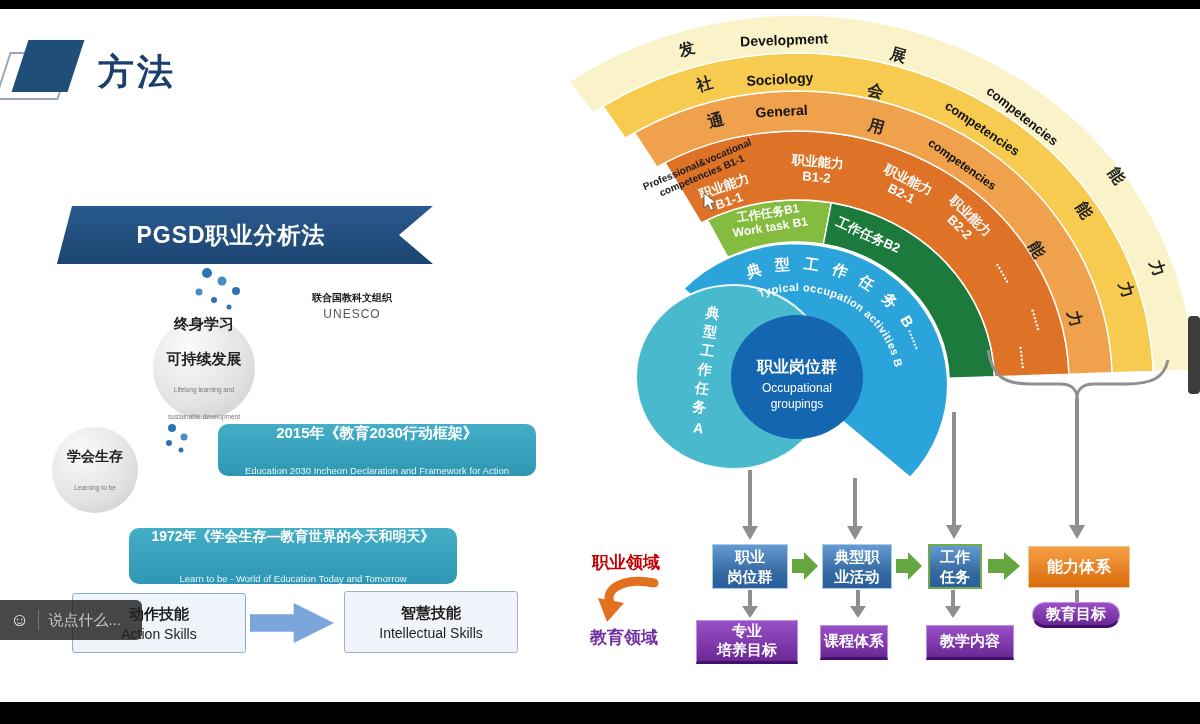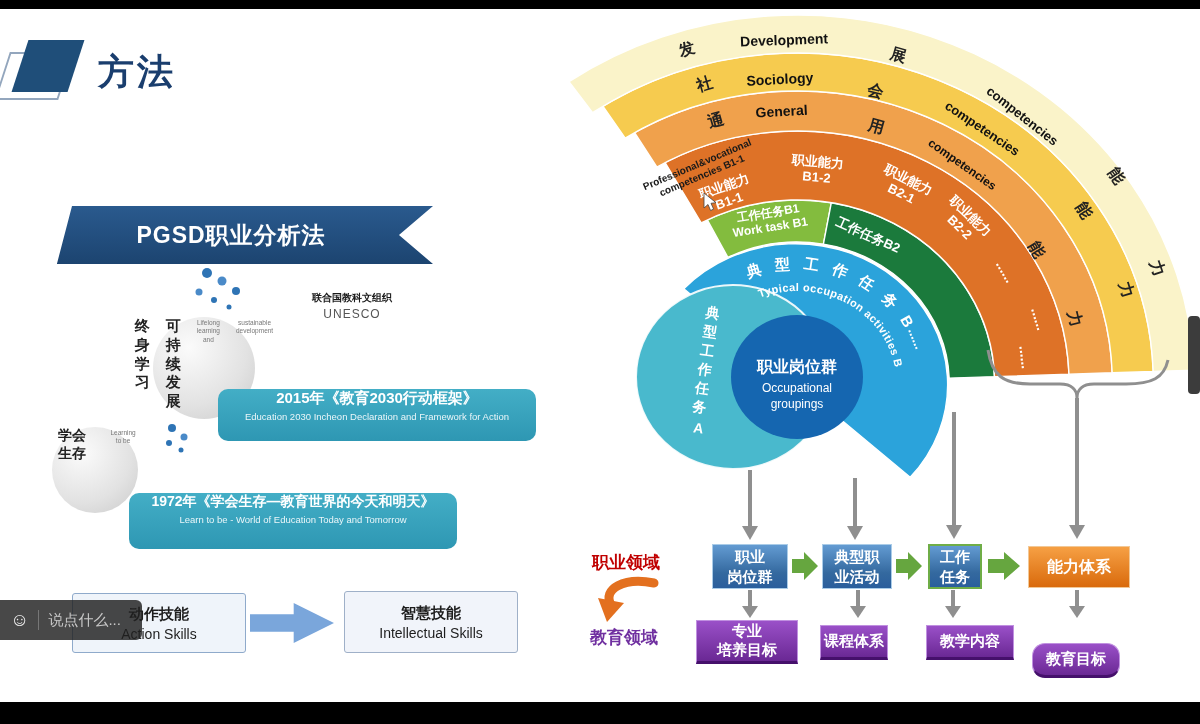--- a/index.html
+++ b/index.html
@@ -16,27 +16,27 @@
   .page-title{left:98px;top:48px;font-size:36px;font-weight:bold;color:#1A3E6E;letter-spacing:3px;}
   .banner{left:55px;top:158px;width:378px;height:58px;background:linear-gradient(180deg,#2A5A8E,#1C4470);
           clip-path:polygon(4.5% 0%,100% 0%,91% 50%,100% 100%,0.5% 100%);
           display:flex;align-items:center;justify-content:center;padding-right:26px;box-sizing:border-box;
           color:#fff;font-size:23px;font-weight:bold;letter-spacing:1px;margin-top:48px;}
   
   .unesco{left:282px;top:291px;width:140px;text-align:center;}
   .unesco .cn{font-size:10px;font-weight:bold;color:#1a1a1a;display:block;}
   .unesco .en{font-size:12px;color:#555;letter-spacing:1px;display:block;margin-top:2px;}
   .gray-circle{border-radius:50%;background:radial-gradient(circle at 35% 30%,#fbfbfb,#e2e2e2 60%,#c9c9c9);
-               display:flex;flex-direction:row;align-items:flex-start;justify-content:center;text-align:center;gap:16px;}
+               display:flex;flex-direction:column;align-items:center;justify-content:center;text-align:center;gap:16px;}
   .c1{left:153px;top:317px;width:102px;height:102px;}
   .c2{left:52px;top:427px;width:86px;height:86px;}
   .gray-circle .big{font-size:15px;font-weight:bold;color:#222;line-height:1.25;}
   .gray-circle .tiny{font-size:6.5px;color:#777;line-height:1.3;margin-top:2px;}
   .teal-box{background:linear-gradient(180deg,#43AEC6,#2E97B3);border-radius:10px;color:#fff;
-            display:flex;flex-direction:column;align-items:center;justify-content:flex-start;text-align:center;}
+            display:flex;flex-direction:column;align-items:center;justify-content:space-between;text-align:center;margin-top:35px;}
   .tb15{left:218px;top:389px;width:318px;height:52px;}
   .tb72{left:129px;top:493px;width:328px;height:56px;}
   .teal-box .l1{font-size:15px;font-weight:bold;}
   .tb72 .l1{font-size:14px;}
   .teal-box .l2{font-size:9.5px;color:#EAF6F9;margin-top:3px;}
   .skill-box{background:#EFF4FA;border:1px solid #8FAACB;border-radius:3px;
              display:flex;flex-direction:column;align-items:center;justify-content:center;color:#1d1d1d;}
   .sb1{left:72px;top:593px;width:172px;height:58px;}
   .sb2{left:344px;top:591px;width:172px;height:60px;background:#F1F4FA;border-color:#9FB0C8;}
   .skill-box .cn{font-size:15px;font-weight:bold;}
@@ -54,21 +54,21 @@
   .fb3{left:928px;top:544px;width:54px;height:45px;border:2px solid #6FAD47;}
   .orange-box{left:1028px;top:546px;width:102px;height:42px;background:linear-gradient(180deg,#F6A044,#D96A0C);
               border:1px solid #F2C896;color:#fff;font-weight:bold;font-size:16px;
               display:flex;align-items:center;justify-content:center;box-sizing:border-box;}
   .purple-box{background:linear-gradient(180deg,#9A50C8,#6A2894);border:1px solid #C090E0;border-bottom:3px solid #45106B;
               color:#fff;font-weight:bold;font-size:15px;line-height:1.25;
               display:flex;flex-direction:column;align-items:center;justify-content:center;text-align:center;box-sizing:border-box;}
   .pb1{left:696px;top:620px;width:102px;height:44px;}
   .pb2{left:820px;top:625px;width:68px;height:35px;}
   .pb3{left:926px;top:625px;width:88px;height:35px;}
-  .pb4{left:1032px;top:643px;width:88px;height:35px;border-radius:13px;}
+  .pb4{left:1032px;top:602px;width:88px;height:26px;border-radius:13px;}
   
   .chat-bar{left:0;top:600px;width:142px;height:40px;background:rgba(32,32,32,0.82);
             border-radius:0 6px 6px 0;display:flex;align-items:center;z-index:25;}
   .chat-emoji{color:#EDEDED;font-size:19px;margin-left:10px;}
   .chat-div{width:1px;height:20px;background:#777;margin:0 9px;}
   .chat-text{color:#C8C8C8;font-size:15px;}
   .scroll-thumb{left:1188px;top:316px;width:12px;height:78px;background:#3C3C3C;border-radius:4px;z-index:25;}
 </style>
 </head>
 <body>

